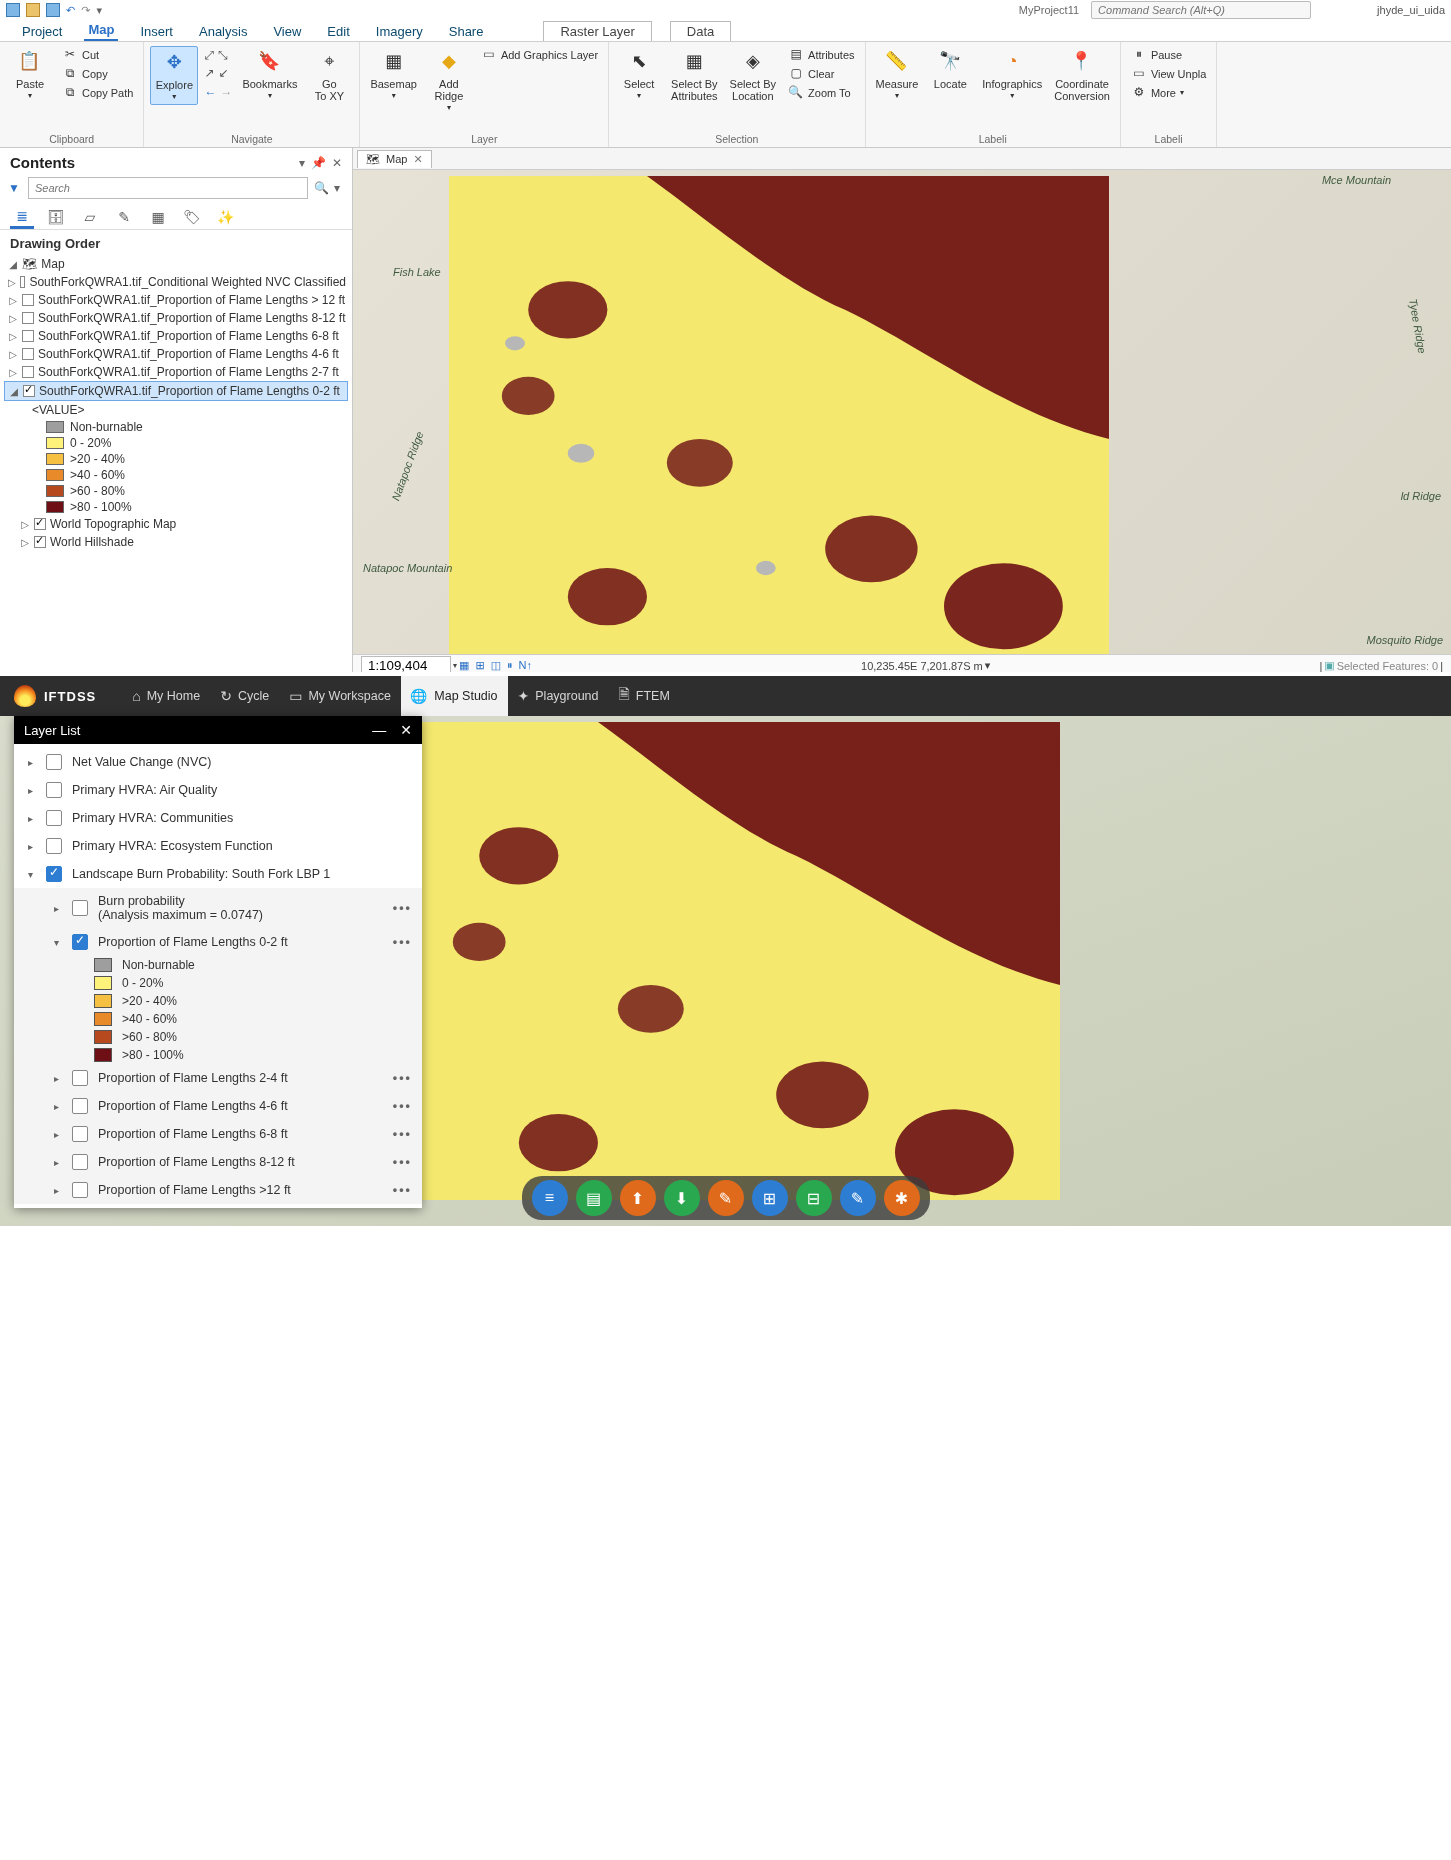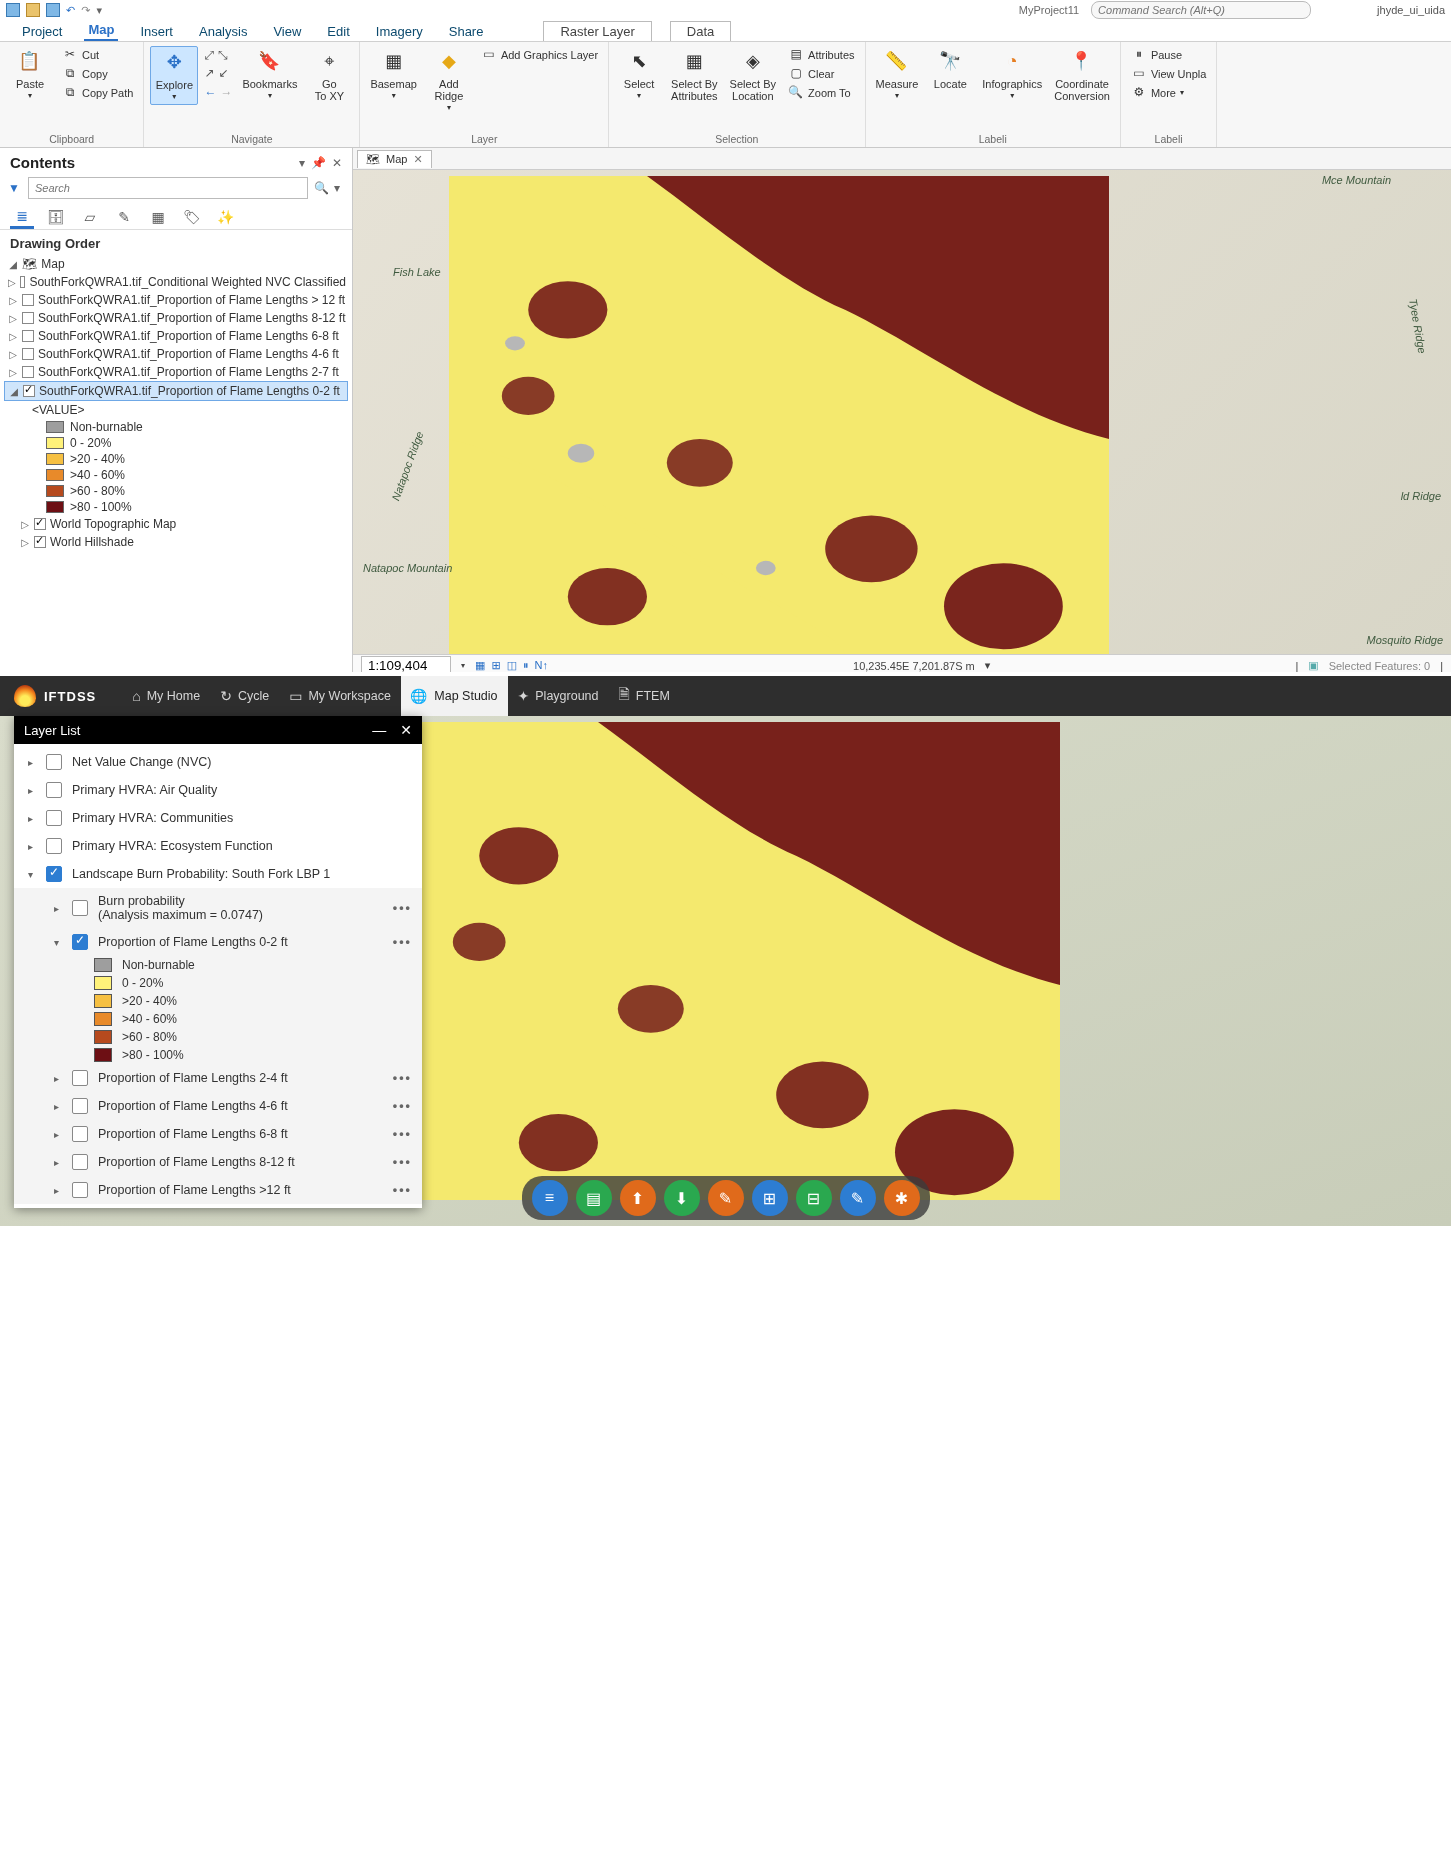--- a/index.html
+++ b/index.html
@@ -4,21 +4,21 @@
 <style>
 * { box-sizing: border-box; margin: 0; padding: 0; font-family: "Segoe UI", Tahoma, sans-serif; }
 body { width: 1451px; background: #fff; font-size: 12px; color: #333; }
 
 
 .app-top { border-bottom: 4px solid #fff; height: 676px; overflow: hidden; }
 .qat { height: 20px; background: #fff; display: flex; align-items: center; gap: 6px; padding: 0 6px; font-size: 11px; color: #444;}
 .qat .qat-icon { width: 14px; height: 14px; display: inline-block; }
 .qat .spacer { flex: 1; }
 .qat .proj { color: #6a6a6a; font-size: 11px; margin-right: 6px;}
-.qat .cmd-search { width: 220px; height: 18px; border: 1px solid #bbb; background: #f7f7f7; border-radius: 8px; font-style: italic; padding: 0 6px; font-size: 11px; color: #888;}
+.qat .cmd-search { width: 220px; height: 18px; border: 1px solid #bbb; background: #f7f7f7; border-radius: 2px; font-style: italic; padding: 0 6px; font-size: 11px; color: #888;}
 .qat .user { margin-left: 60px; font-size: 11px; color: #555;}
 
 .menubar { height: 22px; display: flex; align-items: end; gap: 18px; padding: 0 18px; border-bottom: 1px solid #d0d0d0; background: #fff;}
 .menubar .mitem { font-size: 13px; color: #0c4a6e; padding: 2px 4px; cursor: default;}
 .menubar .mitem.active { color: #2b71c7; border-bottom: 2px solid #2b71c7; font-weight: 600;}
 .menubar .mitem.context { background: #fff; border: 1px solid #bbb; border-bottom: none; padding: 2px 16px; color: #444;}
 .menubar .pad { flex: 1;}
 
 .ribbon { height: 106px; background: #f7f7f7; border-bottom: 1px solid #c9c9c9; display: flex; }
 .ribbon .group { border-right: 1px solid #dedede; padding: 4px 6px 2px 6px; display: flex; flex-direction: column; justify-content: space-between; }
@@ -55,21 +55,21 @@
 .toc .sym .sw { width:18px; height:12px; border:1px solid #666;}
 .toc .subhdr { padding:2px 0 2px 28px; font-size:12px; color:#333;}
 
 .map-area { flex:1; display:flex; flex-direction:column; background:#f0f0ea;}
 .map-tabs { height:22px; background:#f5f5f5; border-bottom:1px solid #ccc; display:flex; align-items:center; gap:2px; padding-left:4px;}
 .map-tab { background:#fff; border:1px solid #bbb; border-bottom:none; padding:2px 8px; font-size:11px; display:flex; align-items:center; gap:6px;}
 .map-tab .close-x { color:#777; font-size:11px;}
 .map-view { flex:1; position:relative; overflow:hidden; background:linear-gradient(135deg,#e6e2d6,#d8d6c7);}
 .map-view .raster { position:absolute; }
 .map-view .lbl { position:absolute; font-size:11px; color:#3f5a3f; font-style:italic;}
-.status { height:22px; border-top:1px solid #ccc; background:#fafafa; display:flex; align-items:center; gap:10px; padding:0 8px; font-size:11px; color:#444;}
+.status { height:22px; border-top:1px solid #ccc; background:#fafafa; display:flex; align-items:center; gap:2px; padding:0 8px; font-size:11px; color:#444;}
 .status .scalebox { border:1px solid #bbb; background:#fff; padding:1px 6px; width:90px;}
 .status .tools { display:flex; gap:6px; color:#2b71c7;}
 .status .spacer{flex:1;}
 .status .coords{ color:#444;}
 .status .sel-feat { color:#888;}
 
 
 .app-bottom { background:#2c2f33; height: 550px; position:relative; overflow:hidden;}
 .ift-nav { height:40px; background:#2e2e2e; display:flex; align-items:center; gap:10px; padding:0 14px; color:#ddd; font-size:13px;}
 .ift-nav .brand { display:flex; align-items:center; gap:8px; font-weight:700; color:#fff; letter-spacing:1px; margin-right:16px;}

